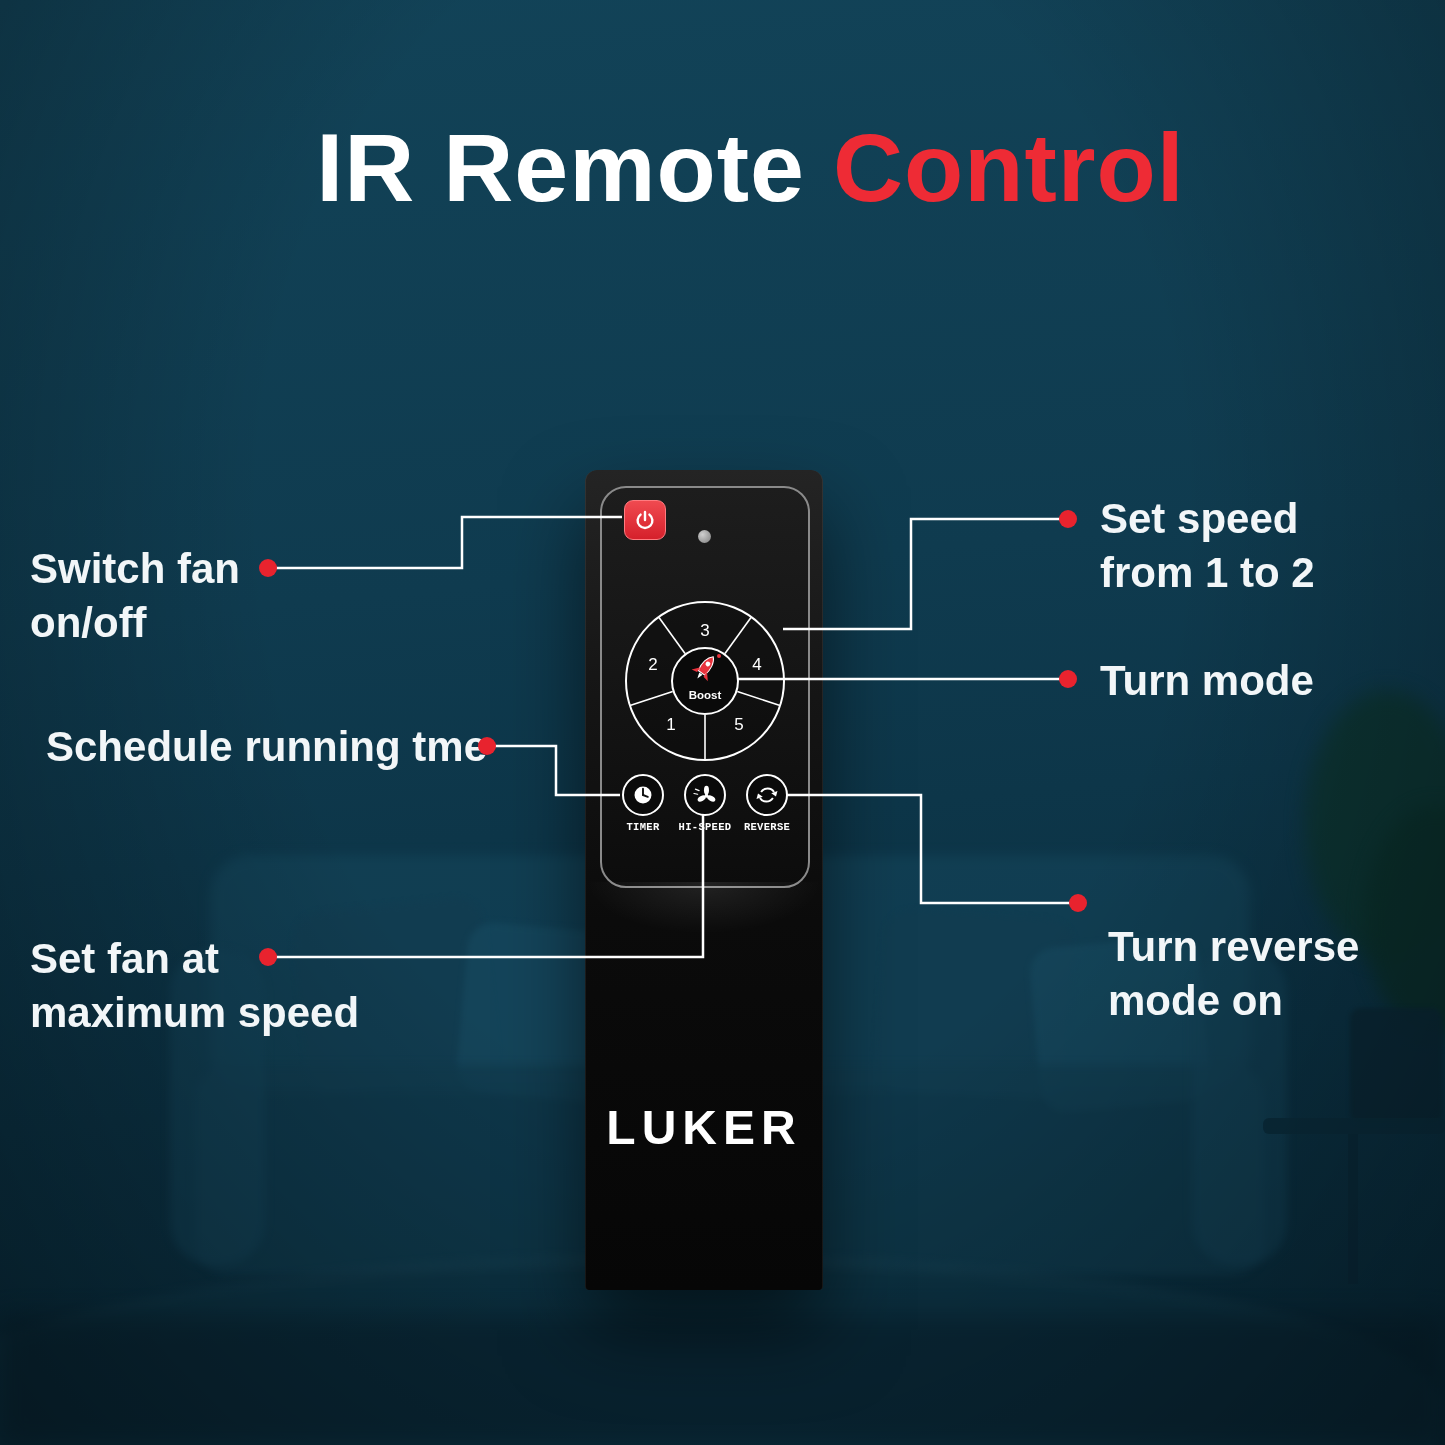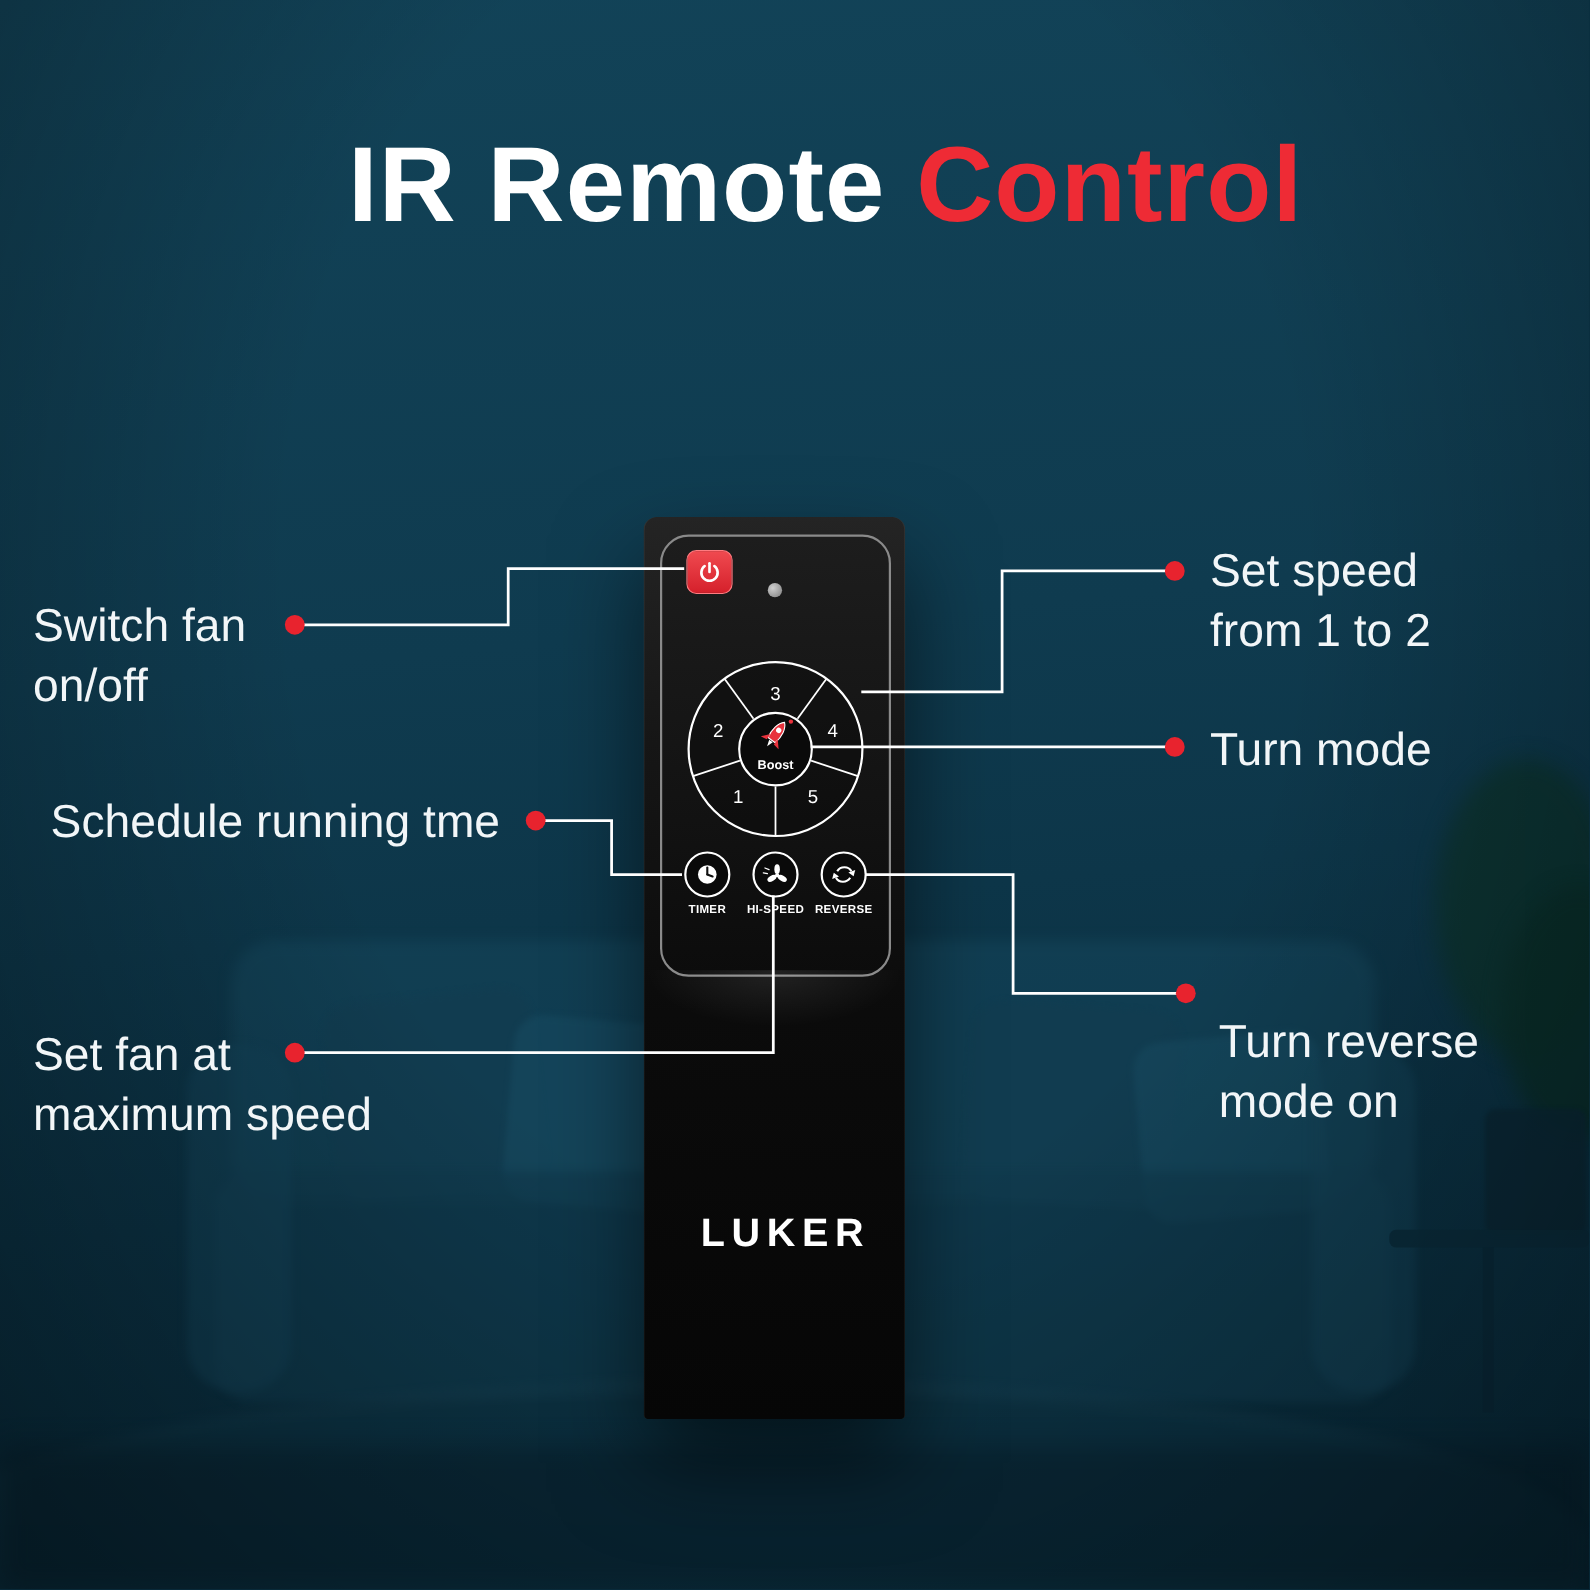--- a/index.html
+++ b/index.html
@@ -49,25 +49,25 @@
     background:radial-gradient(circle at 35% 35%,#cfcfcf,#7d7d7d);}
   .dial{position:absolute;left:18px;top:108px;width:170px;height:170px;}
   .dial .ring{fill:rgba(10,10,10,.4);stroke:#ffffff;stroke-width:2;}
   .dial .spokes line{stroke:#ffffff;stroke-width:1.6;}
   .dial text{fill:#ffffff;font-size:17px;font-family:"Liberation Sans",sans-serif;text-anchor:middle;}
   .dial .boost-txt{font-size:11.5px;font-weight:bold;}
   .btn-row{position:absolute;left:16px;top:286px;width:174px;display:flex;justify-content:space-between;}
   .fn{width:50px;display:flex;flex-direction:column;align-items:center;gap:5px;background:none;border:none;padding:0;cursor:pointer;}
   .fn .circle{width:38px;height:38px;border-radius:50%;border:2px solid #ffffff;background:#0a0a0a;
     display:flex;align-items:center;justify-content:center;}
-  .fn .lbl{font-size:10.5px;font-weight:600;color:#ffffff;letter-spacing:.3px;font-family:Liberation Sans, sans-serif;white-space:nowrap;}
-  .brand{position:absolute;left:10px;top:630px;width:100%;text-align:center;
-    font-size:36px;font-weight:700;color:#ffffff;letter-spacing:6px;}
-  
-  .callout{position:absolute;color:#f2f6f8;font-size:42px;line-height:1.28;font-weight:400;z-index:4;}
+  .fn .lbl{font-size:10.5px;font-weight:600;color:#ffffff;letter-spacing:.3px;font-family:Liberation Mono, monospace;white-space:nowrap;}
+  .brand{position:absolute;left:0;top:630px;width:100%;text-align:center;
+    font-size:48px;font-weight:700;color:#ffffff;letter-spacing:6px;}
+  
+  .callout{position:absolute;color:#f2f6f8;font-size:42px;line-height:1.28;font-weight:700;z-index:4;}
   .callout span{display:block;}
   .co-switch{left:30px;top:542px;}
   .co-timer{left:46px;top:720px;}
   .co-hispeed{left:30px;top:932px;}
   .co-speed{left:1100px;top:492px;}
   .co-boost{left:1100px;top:654px;}
   .co-reverse{left:1108px;top:876px;margin-top:44px;}
   
   .connectors{position:absolute;inset:0;z-index:6;pointer-events:none;}
   .connectors polyline{fill:none;stroke:#ffffff;stroke-width:2.5;}

